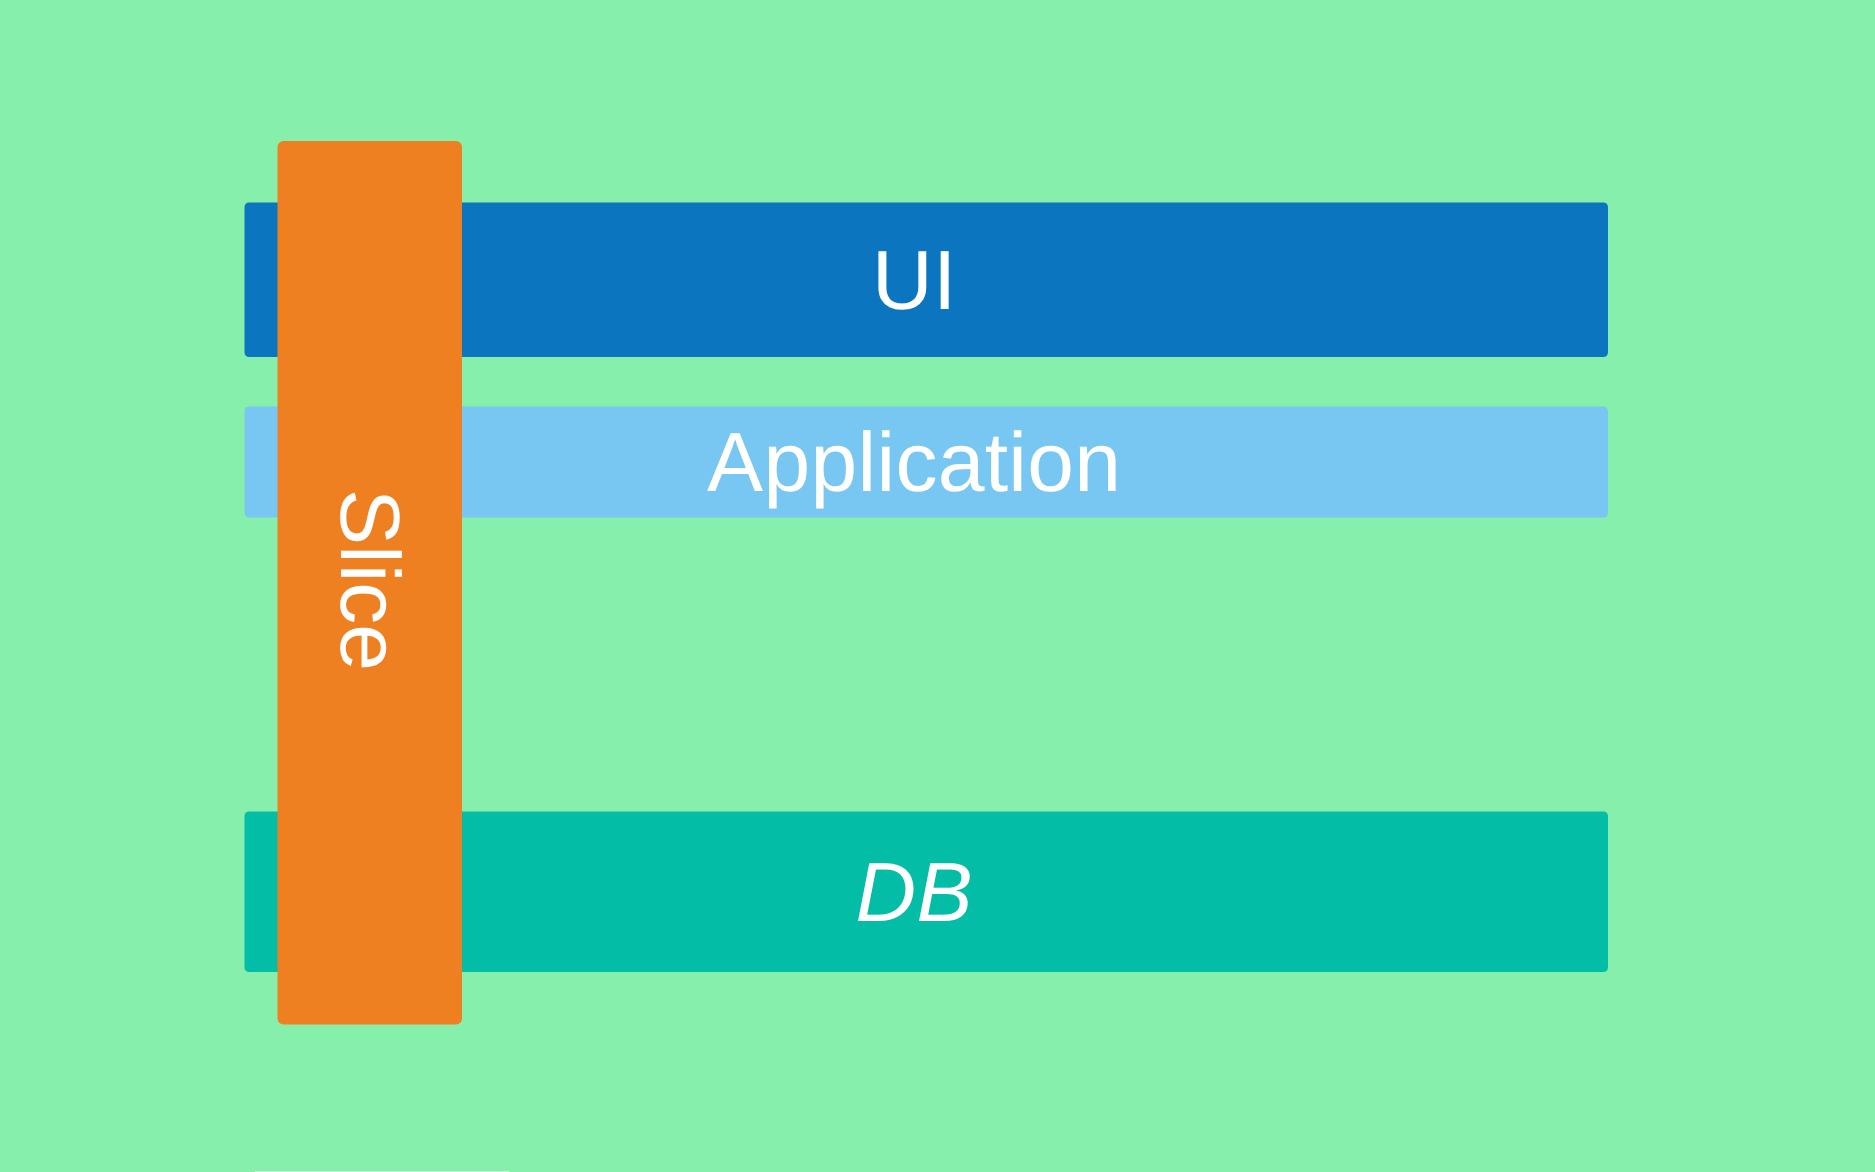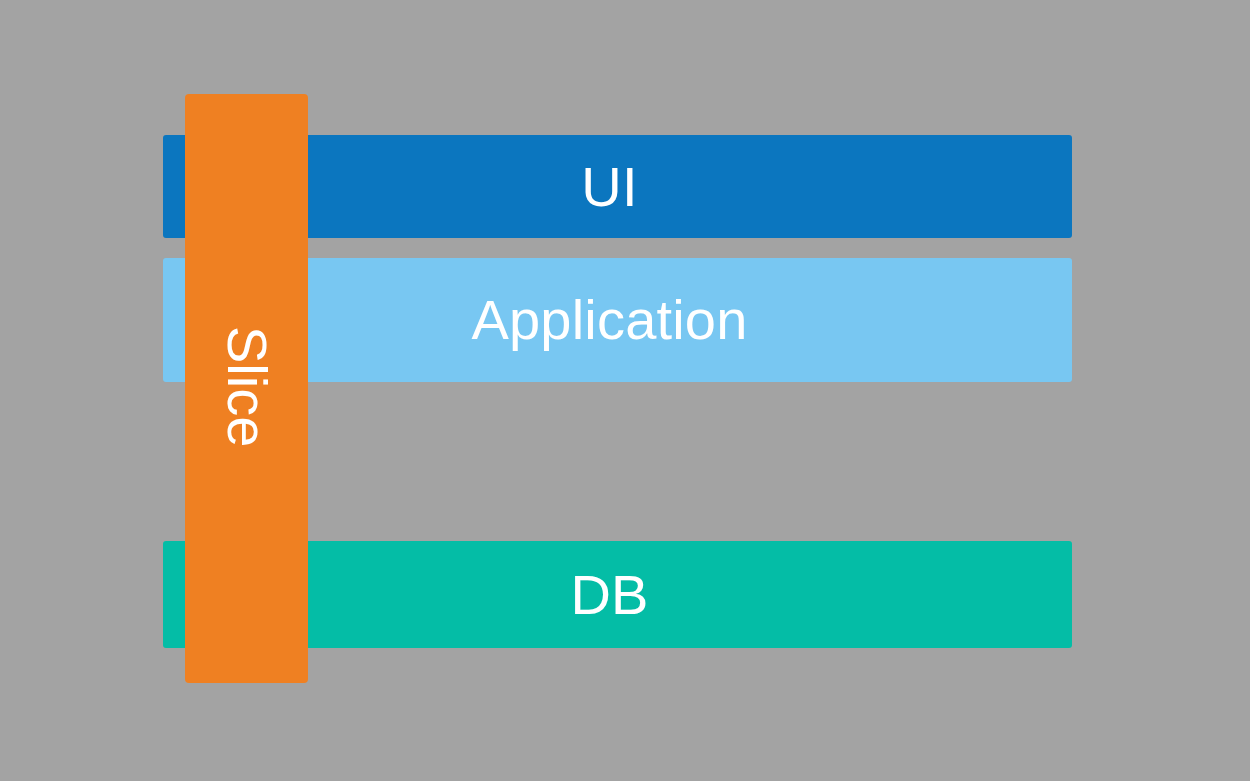--- a/index.html
+++ b/index.html
@@ -37,35 +37,36 @@
     
     transform: translateX(-8px);
   }
   #bar-ui {
     top: 135px;
     height: 103px;
     background: #0b76bf;
   }
   #bar-ui .layer-label { font-size: 56px; }
   #bar-application {
-    top: 258px;
-    height: 124px;
+    top: 271px;
+    height: 74px;
     background: #78c7f2;
   }
   #bar-application .layer-label { font-size: 56px; }
   #bar-domain {
     top: 405px;
     height: 104px;
     background: #57d0db;
   }
   #bar-domain .layer-label { font-size: 56px; }
   #bar-db {
     top: 541px;
     height: 107px;
     background: #04bda6;
+    font-style: italic;
   }
   #bar-db .layer-label { font-size: 56px; }
 
   #slice-bar {
     position: absolute;
     left: 185px;
     top: 94px;
     width: 123px;
     height: 589px;
     background: #ef8022;
@@ -81,21 +82,21 @@
     font-weight: 400;
     line-height: 1;
     white-space: nowrap;
     writing-mode: vertical-rl;
     transform: rotate(0deg) translateY(-2px);
   }
 </style>
 </head>
 <body>
 
-<div id="canvas" style="background: #a3a3a3;">
+<div id="canvas" style="background: #86efac;">
 
   <div class="layer-bar" id="bar-ui" style="background: rgb(11, 118, 191);">
     <span class="layer-label" style="color: rgb(255, 255, 255);">UI</span>
   </div>
 
   <div class="layer-bar" id="bar-application" style="background: rgb(120, 199, 242);">
     <span class="layer-label" style="color: rgb(255, 255, 255);">Application</span>
   </div>
 
 

